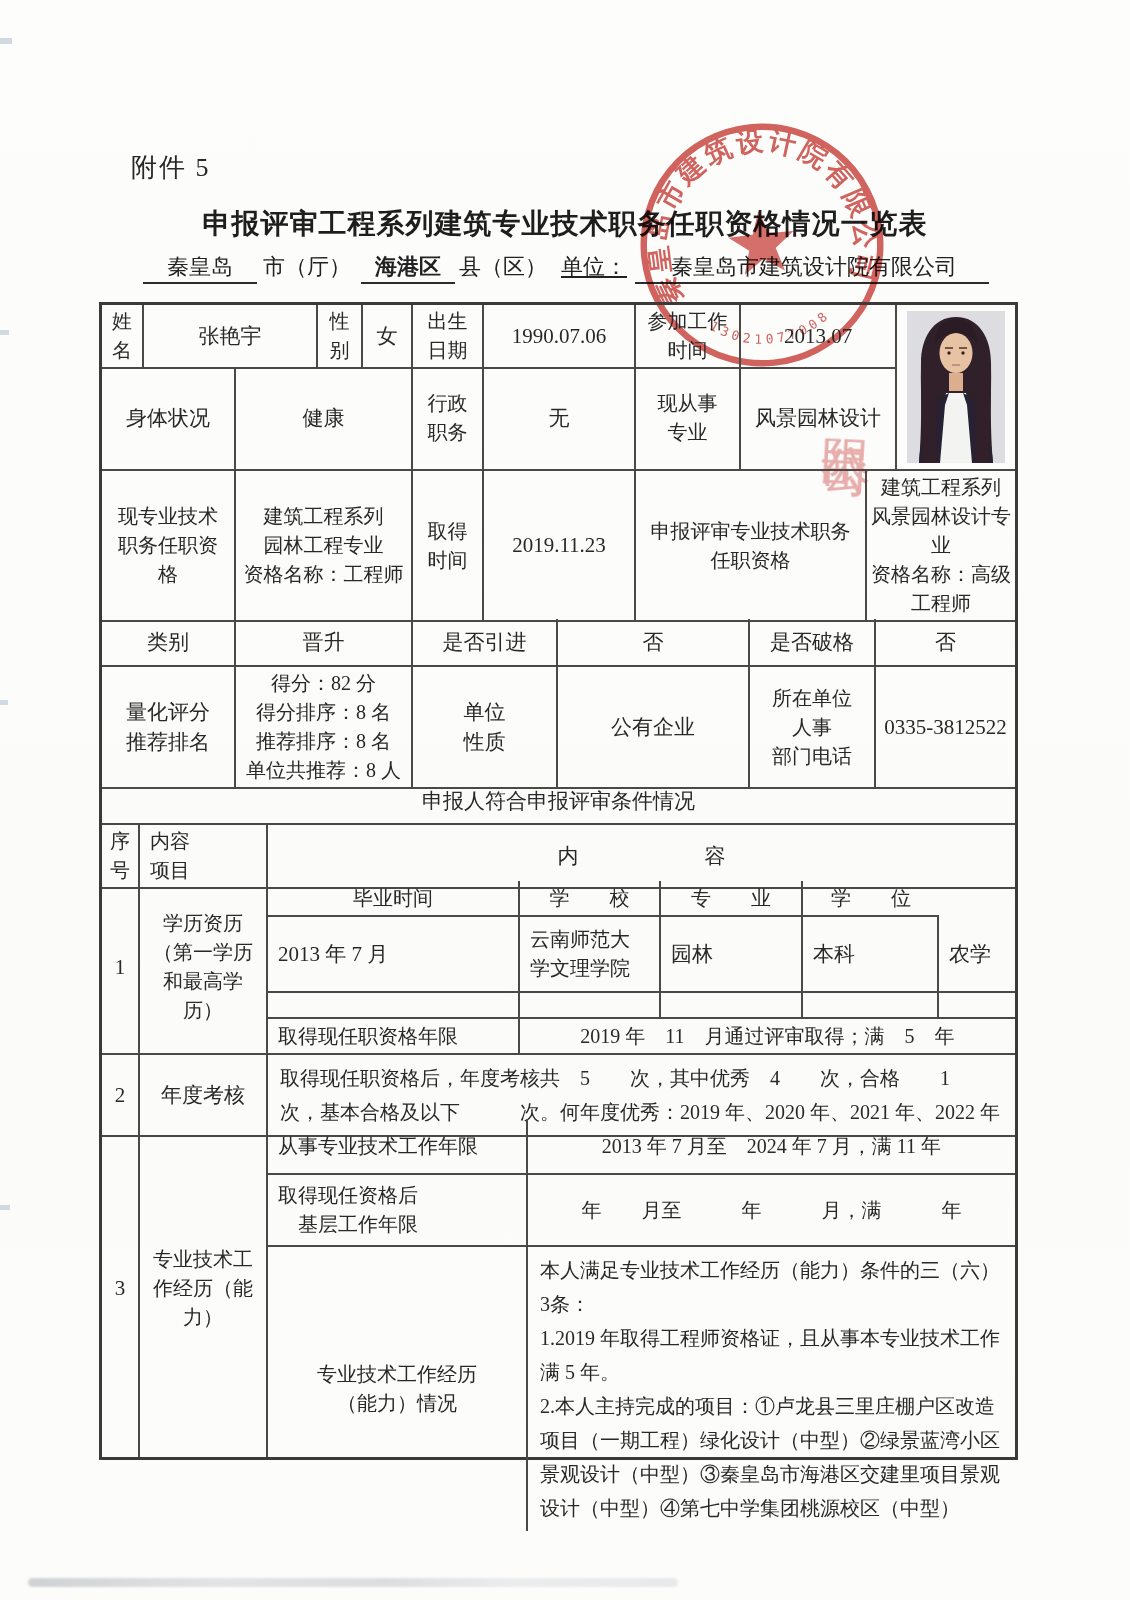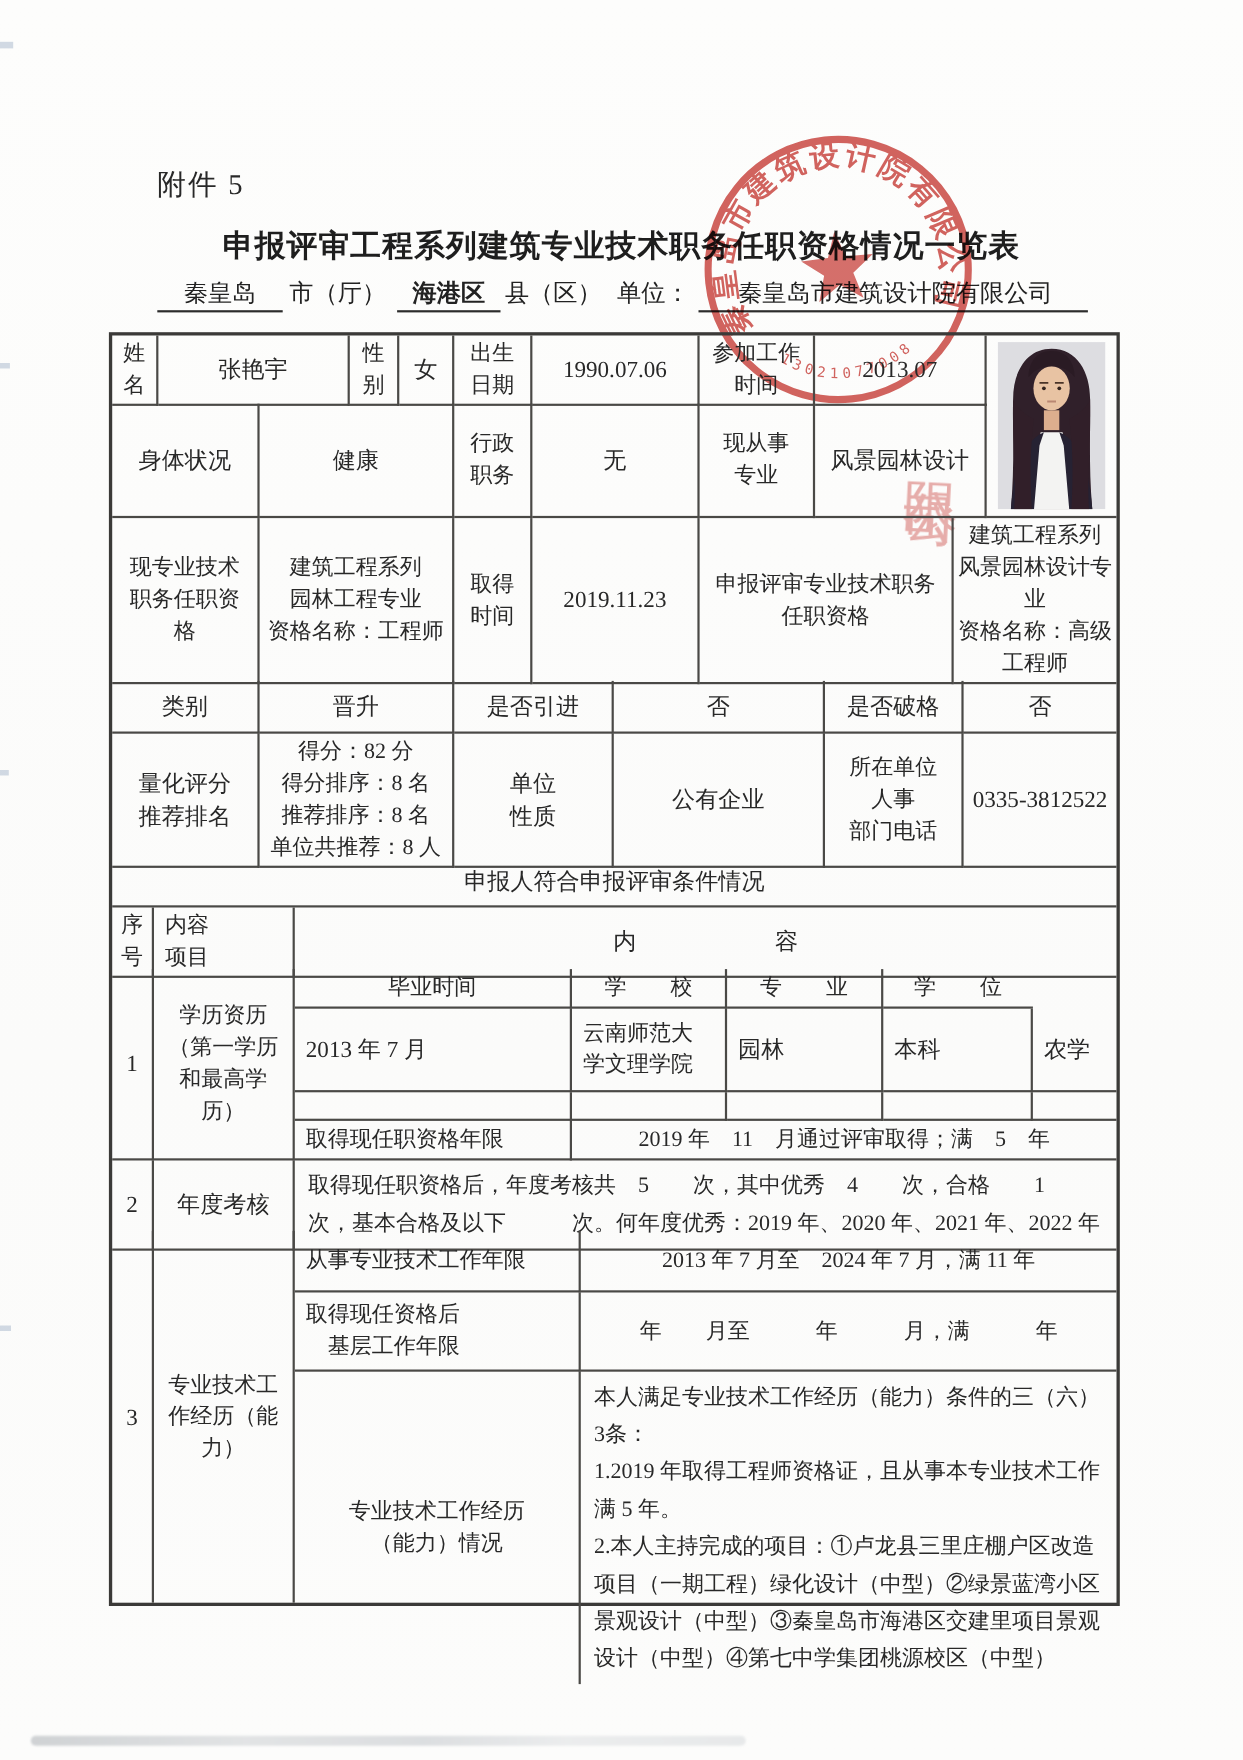--- a/index.html
+++ b/index.html
@@ -1,32 +1,32 @@
 <!DOCTYPE html>
 <html><head>
 <meta charset="utf-8">
 <style>
   html,body{margin:0;padding:0;}
   body{width:1130px;height:1600px;position:relative;background:#ffffff;
        font-family:"Liberation Serif","DejaVu Serif",serif;color:#282828;}
   .page{position:absolute;inset:0;background:linear-gradient(180deg,#fdfdfc 0%,#fbfbfa 60%,#fcfcfb 100%);overflow:hidden;}
 
   
-  .attachment{position:absolute;left:143px;top:150px;font-size:26px;letter-spacing:2px;}
+  .attachment{position:absolute;left:131px;top:150px;font-size:26px;letter-spacing:2px;}
   .title{position:absolute;left:0;top:205px;width:1130px;text-align:center;
          font-family:"Liberation Sans","DejaVu Sans",sans-serif;
          font-weight:700;font-size:28px;letter-spacing:1px;color:#1e1e1e;}
   .subtitle{position:absolute;left:143px;top:252px;font-size:22px;display:flex;align-items:baseline;
             white-space:nowrap;color:#222;}
   .u{border-bottom:2px solid #2c2c2c;}
   .sub-city{padding:0 24px;}
   .sub-gap1{padding:0 10px 0 6px;}
   .sub-district{padding:0 14px;font-weight:bold;}
   .sub-gap2{padding:0 14px 0 4px;}
-  .sub-unitlabel{padding-right:8px;}
+  .sub-unitlabel{padding-right:8px;text-decoration:underline;}
   .sub-unit{padding:0 32px 0 36px;}
 
   
   .seal{position:absolute;left:633px;top:116px;width:258px;height:258px;
         transform:rotate(-6deg);opacity:.82;pointer-events:none;mix-blend-mode:multiply;}
   .seal-fragment{position:absolute;left:812px;top:400px;height:185px;
         writing-mode:vertical-rl;font-size:50px;color:#c9413c;opacity:.42;
         letter-spacing:6px;filter:blur(.6px);transform:rotate(3deg);pointer-events:none;}
 
   

